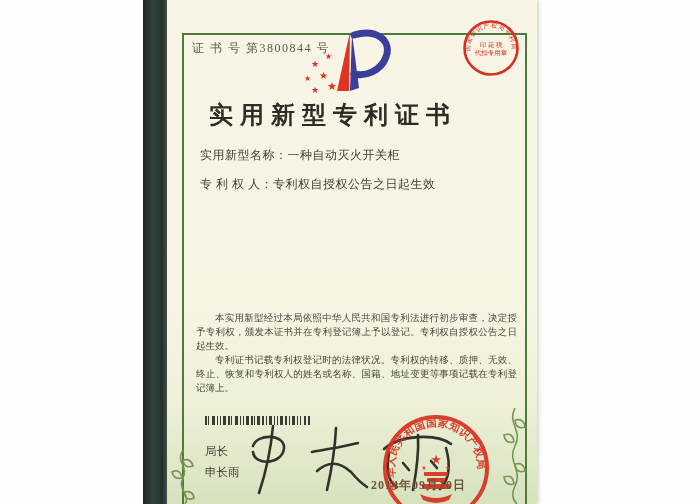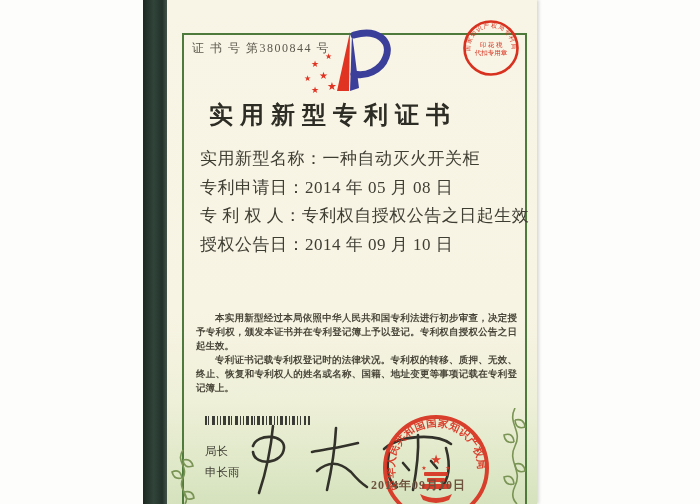--- a/index.html
+++ b/index.html
@@ -15,28 +15,28 @@
   .border-frame { position:absolute; left:15px; top:33px; width:345px; height:480px;
            border-left:2px solid #4e7a3c; border-right:2px solid #4e7a3c; border-top:2px solid #4e7a3c; }
 
   .cert-no { position:absolute; left:25px; top:40px; font-size:12px; letter-spacing:1.5px; color:#5a584c; }
 
   .logo { position:absolute; left:130px; top:27px; width:110px; height:72px; }
 
   .title { position:absolute; left:15px; top:99px; width:345px; text-align:left;
            font-size:24px; font-weight:600; letter-spacing:7px; text-indent:7px; color:#2d2d25;margin-left:20px; }
 
-  .fields { position:absolute; left:33px; top:147px; font-size:17px; color:#3f3e33; }
+  .fields { position:absolute; left:33px; top:147px; font-size:12px; color:#3f3e33; }
   .field-row { height:28.5px; white-space:nowrap; }
   .field-label { letter-spacing:0.5px; }
   .field-value { letter-spacing:0.5px; }
 
   .paragraphs { position:absolute; left:29px; top:311px; width:321px;
            font-size:9.5px; line-height:14px; color:#4a473a; text-align:justify; }
-  .paragraphs p { text-indent:2em;font-weight:bold; }
+  .paragraphs p { text-indent:2em; }
 
   .barcode { position:absolute; left:38px; top:416px; width:106px; height:9px;
            background:repeating-linear-gradient(90deg,#3c3c36 0 1.5px,transparent 1.5px 3px,
              #3c3c36 3px 4px,transparent 4px 6.5px,#3c3c36 6.5px 9.5px,transparent 9.5px 11.5px); }
 
   .director { position:absolute; left:38px; top:441px; font-size:11.5px; color:#3c3b31; line-height:21px;font-family:Liberation Mono, monospace; }
 
   .signature { position:absolute; left:72px; top:422px; width:225px; height:75px; }
 
   .duty-stamp { position:absolute; left:295px; top:19px; width:58px; height:58px; }
@@ -73,27 +73,21 @@
       <text x="30" y="63" font-size="11" fill="#e03322">★</text>
     </svg>
 
     <div class="title">实用新型专利证书</div>
 
     <div class="fields">
       <div class="field-row">
         <span class="field-label">实用新型名称：</span><span class="field-value">一种自动灭火开关柜</span>
       </div>
       <div class="field-row">
-        <span class="field-label">专利申请日：</span><span class="field-value">2014 年 05 月 08 日</span>
-      </div>
-      <div class="field-row">
         <span class="field-label">专 利 权 人：</span><span class="field-value">专利权自授权公告之日起生效</span>
-      </div>
-      <div class="field-row">
-        <span class="field-label">授权公告日：</span><span class="field-value">2014 年 09 月 10 日</span>
       </div>
     </div>
 
     <div class="paragraphs">
       <p>本实用新型经过本局依照中华人民共和国专利法进行初步审查，决定授予专利权，颁发本证书并在专利登记簿上予以登记。专利权自授权公告之日起生效。</p>
       <p>专利证书记载专利权登记时的法律状况。专利权的转移、质押、无效、终止、恢复和专利权人的姓名或名称、国籍、地址变更等事项记载在专利登记簿上。</p>
     </div>
 
     <div class="barcode"></div>
 

